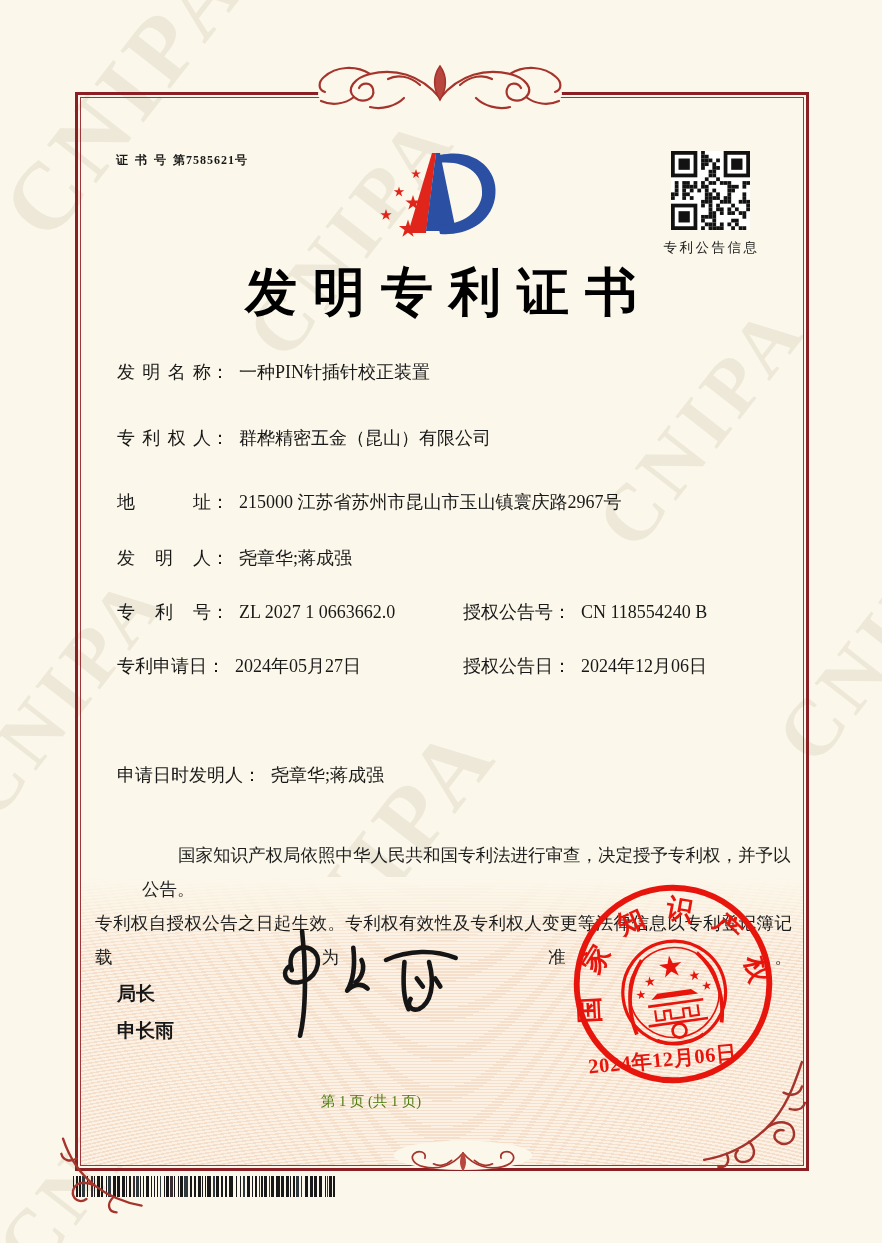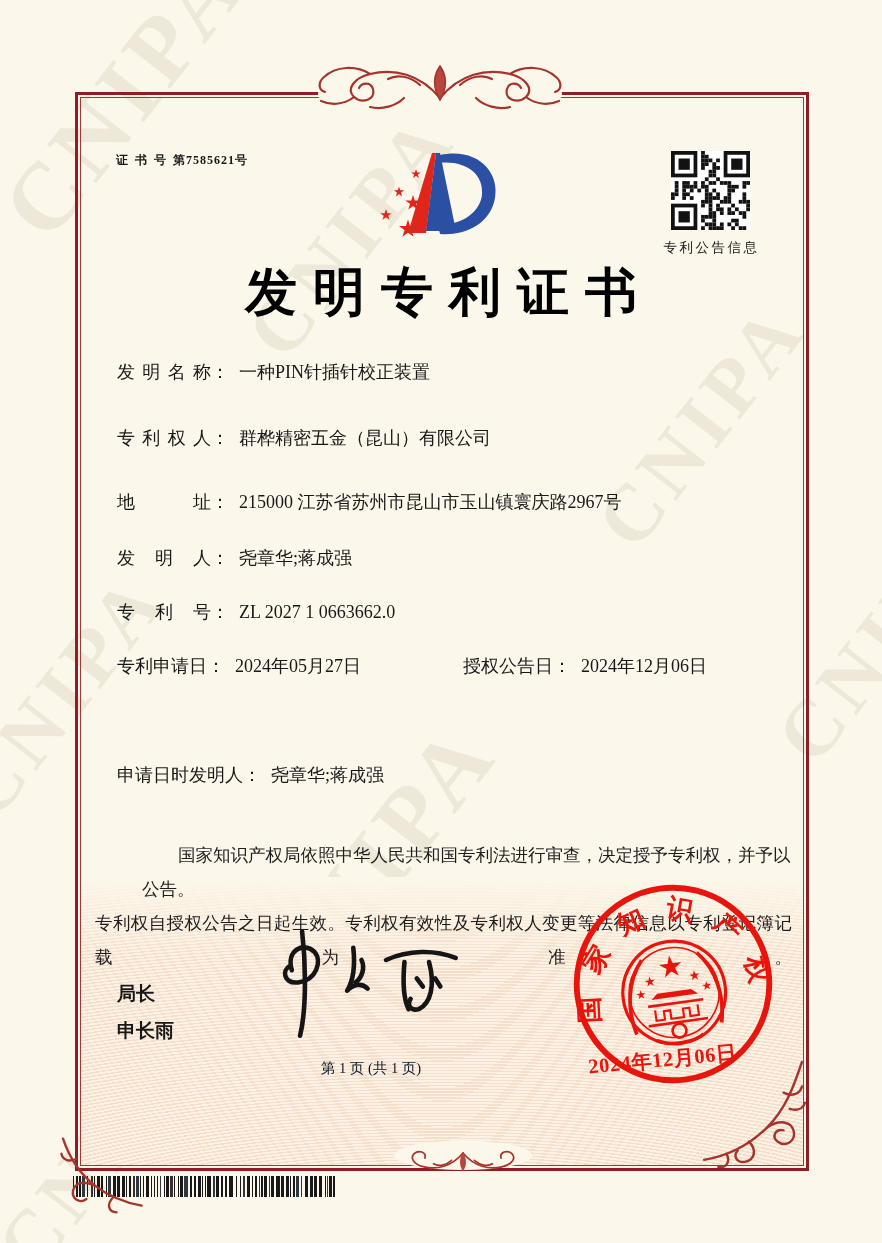--- a/index.html
+++ b/index.html
@@ -61,21 +61,21 @@
   .statement .p2{text-align:justify; text-align-last:justify;}
   .signer-title{left:117px; top:981px; font-size:19px; font-weight:600;
     font-family:"Liberation Sans","DejaVu Sans",sans-serif;}
   .signer-name{left:117px; top:1018px; font-size:19px; font-weight:600;
     font-family:"Liberation Sans","DejaVu Sans",sans-serif;}
   .signature-svg{left:255px; top:925px; z-index:3;}
   .seal-svg{left:566px; top:877px; z-index:5;}
   .seal-date{left:588px; top:1044px; width:180px; z-index:6;
     font-size:20.5px; font-weight:bold; color:#e8150d;
     transform:rotate(-5.5deg); letter-spacing:0.5px; white-space:nowrap;}
-  .footer{left:0; top:1059px; width:742px; text-align:center; font-size:14.5px; color:#0f172a;}
+  .footer{left:0; top:1092px; width:742px; text-align:center; font-size:14.5px; color:#4d7c0f;}
   .barcode{left:73px; top:1176px; width:263px; height:21px; overflow:hidden;
     display:flex; align-items:stretch; z-index:2;}
   .barcode span{display:block; height:100%;}
 </style>
 </head>
 <body>
 
 <div class="page">
 
   <div class="wm wm1">CNIPA</div>
@@ -295,20 +295,23 @@
     <span class="jl">专利权人</span><span>：</span><span class="val">群桦精密五金（昆山）有限公司</span>
   </div>
   <div class="abs row r2">
     <span class="jl">地址</span><span>：</span><span class="val">215000 江苏省苏州市昆山市玉山镇寰庆路2967号</span>
   </div>
   <div class="abs row r3">
     <span class="jl">发明人</span><span>：</span><span class="val">尧章华;蒋成强</span>
   </div>
   <div class="abs row r4">
     <span class="jl">专利号</span><span>：</span><span class="val">ZL 2027 1 0663662.0</span>
+    <span class="col2">
+      <span>授权公告号</span><span>：</span><span class="val">CN 118554240 B</span>
+    </span>
   </div>
   <div class="abs row r5">
     <span>专利申请日</span><span>：</span><span class="val">2024年05月27日</span>
     <span class="col2">
       <span>授权公告日</span><span>：</span><span class="val">2024年12月06日</span>
     </span>
   </div>
   <div class="abs row r7">
     <span>申请日时发明人</span><span>：</span><span class="val">尧章华;蒋成强</span>
   </div>

